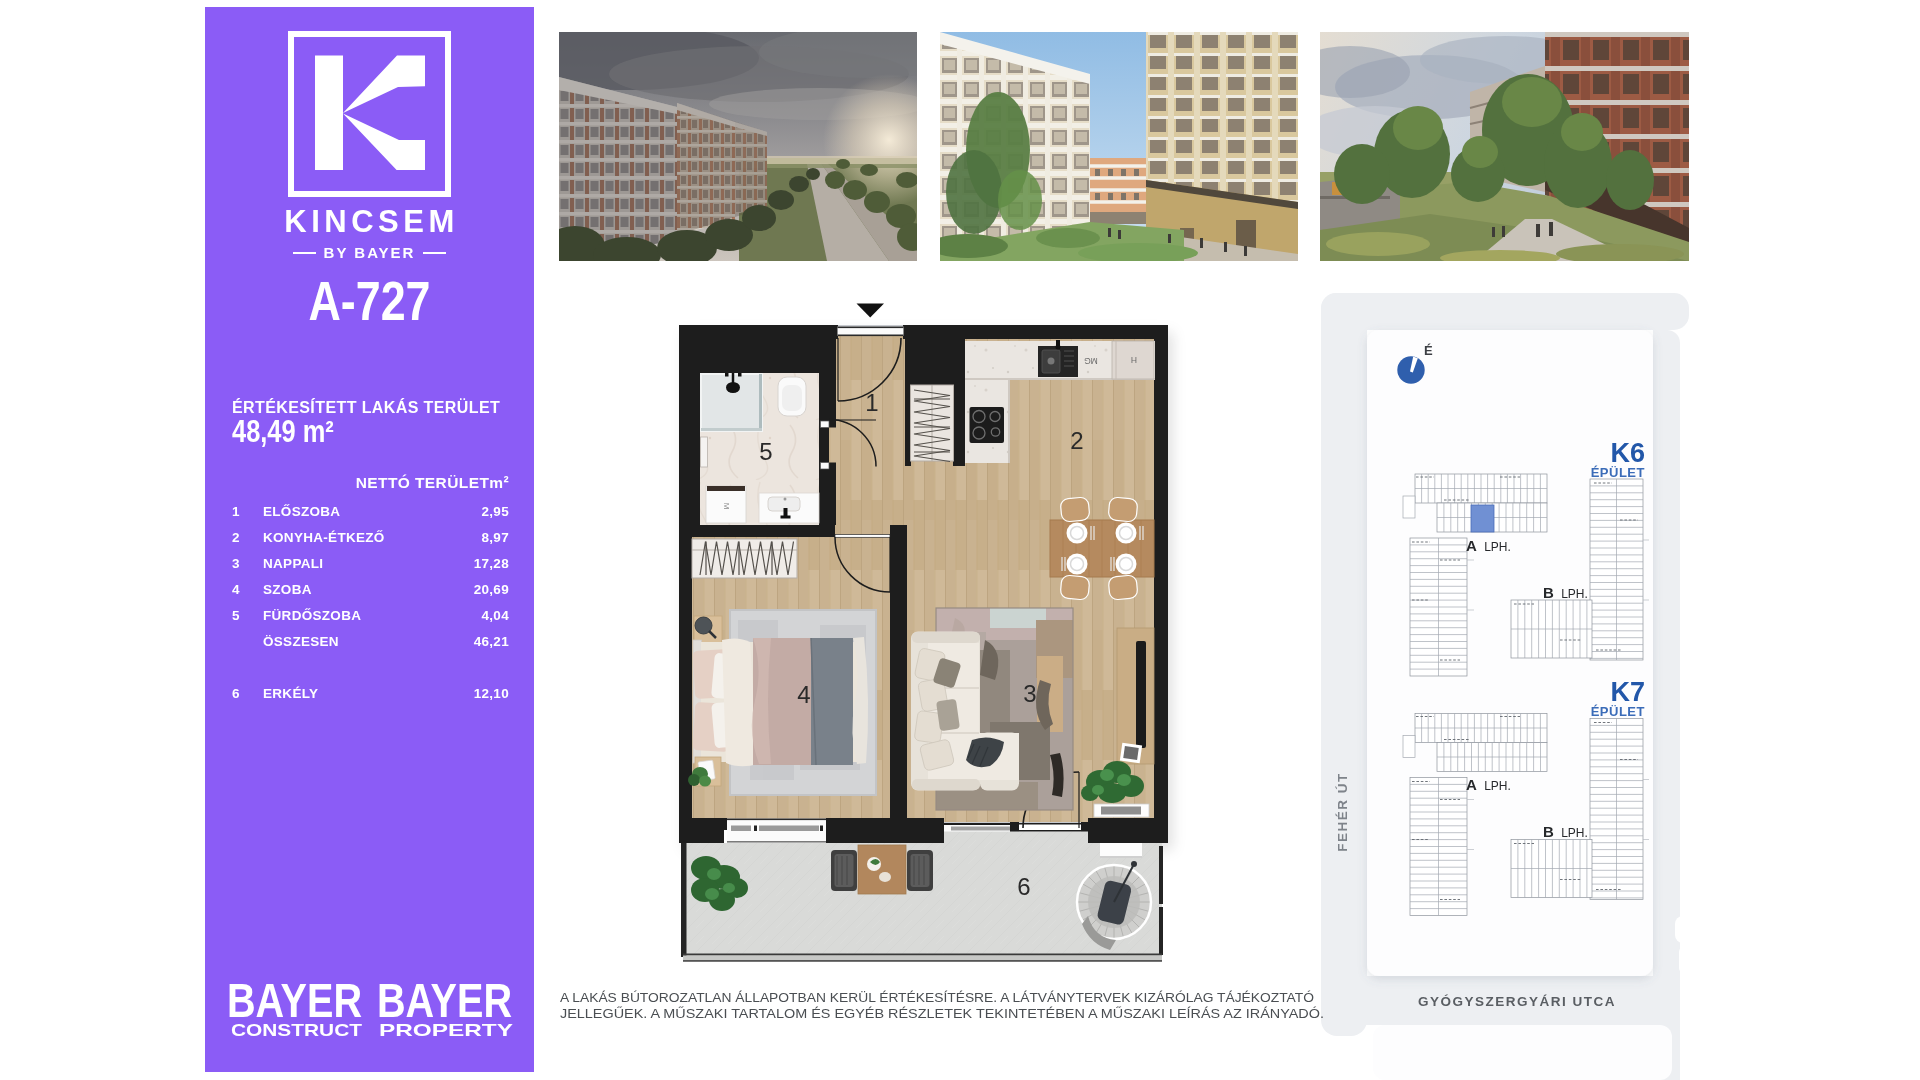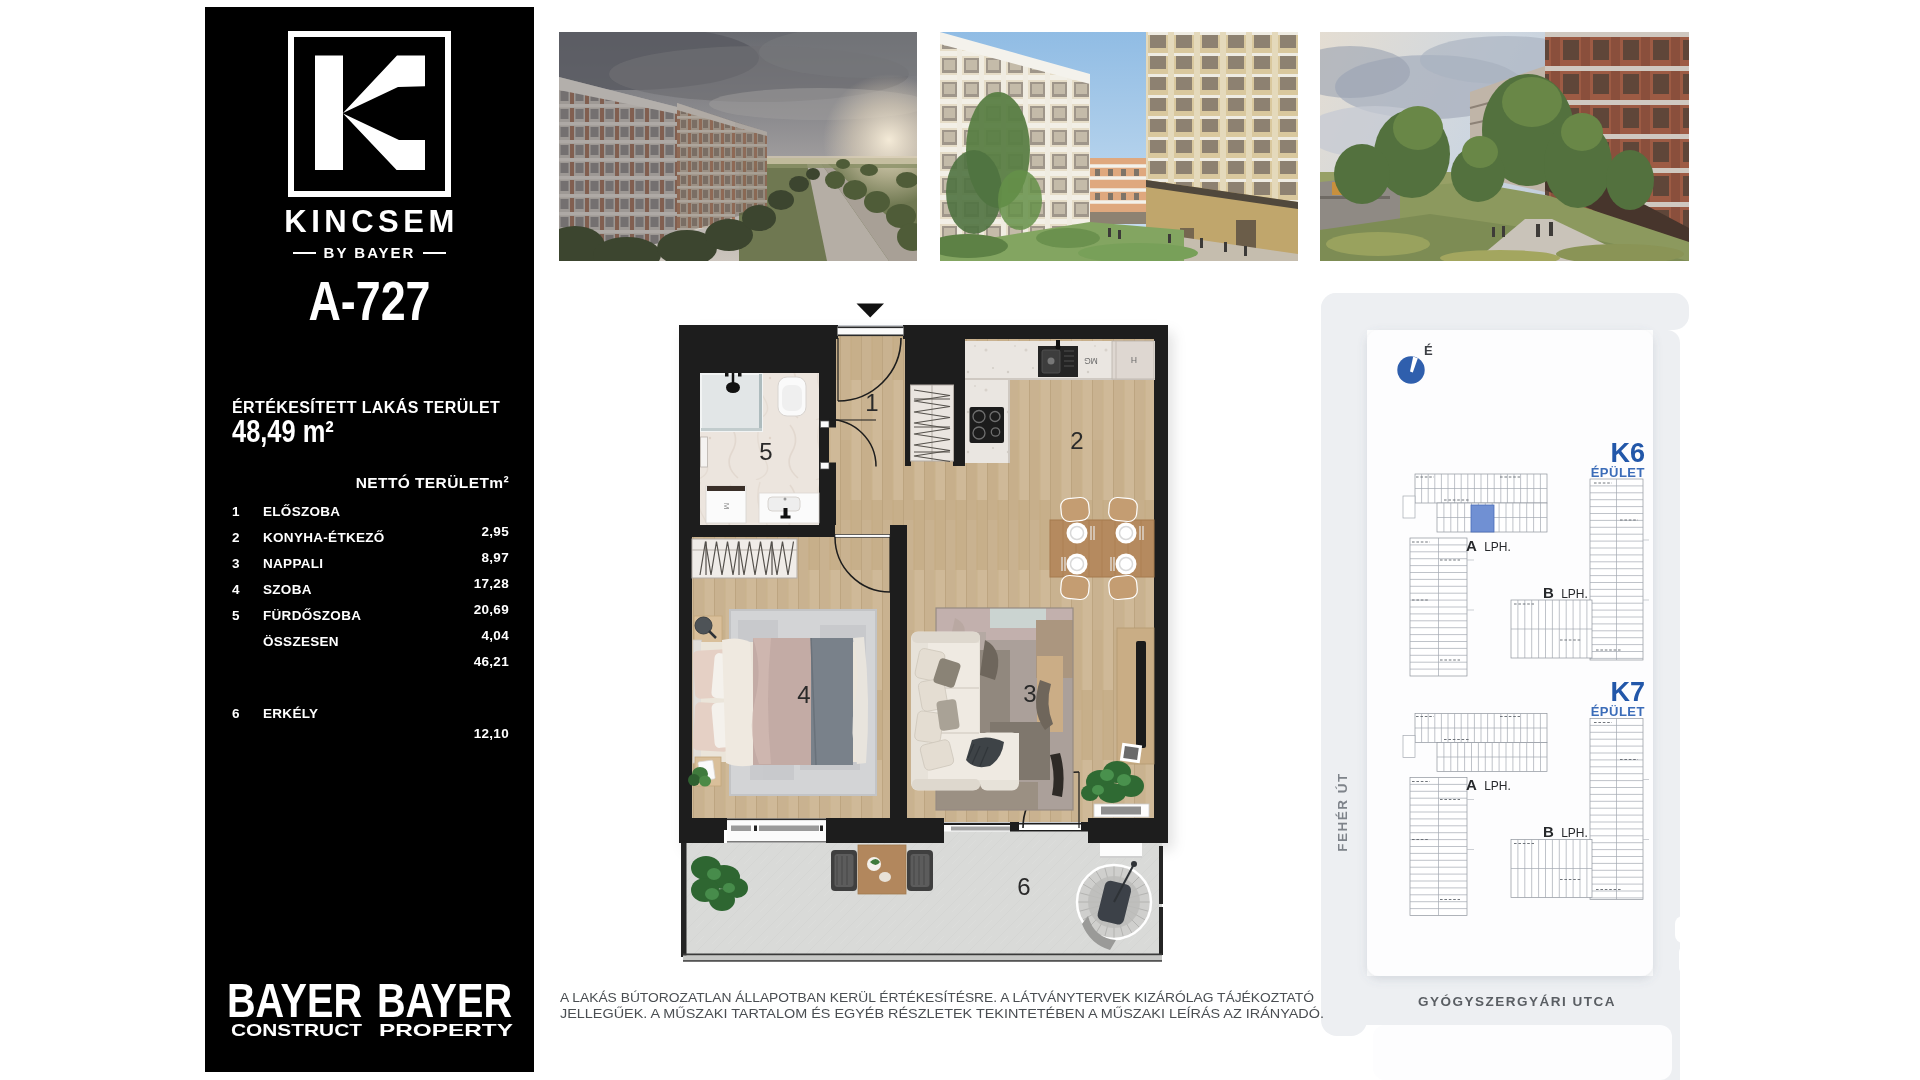--- a/index.html
+++ b/index.html
@@ -1,33 +1,33 @@
 <!DOCTYPE html>
 <html><head>
 <meta charset="utf-8">
 <style>
   html,body{margin:0;padding:0;background:#ffffff;width:1920px;height:1080px;overflow:hidden;
     font-family:"Liberation Sans", sans-serif;}
   .abs{position:absolute;}
   
-  .sidebar{position:absolute;left:205px;top:7px;width:329px;height:1065px;background:#000000;color:#fff;}
+  .sidebar{position:absolute;left:205px;top:7px;width:329px;height:1065px;background:#8b5cf6;color:#fff;}
   .wordmark{position:absolute;left:0;top:197px;width:329px;text-align:center;font-weight:bold;
     font-size:31px;letter-spacing:4.5px;margin-left:2px;}
   .byb{position:absolute;left:0;top:237px;width:329px;text-align:center;font-weight:bold;
     font-size:15px;letter-spacing:2px;}
   .byb .dash{display:inline-block;vertical-align:4px;width:23px;border-top:2.5px solid #fff;margin:0 8px;}
   .apt{position:absolute;left:0;top:261px;width:329px;text-align:center;font-weight:bold;font-size:56px;letter-spacing:0;transform:scaleX(0.8);}
   .bld{position:absolute;left:0;top:325px;width:329px;text-align:center;font-weight:bold;font-size:20px;line-height:18px;}
   .stit{position:absolute;left:27px;top:392px;width:285px;font-weight:bold;font-size:16px;letter-spacing:0.4px;}
   .sarea{position:absolute;left:27px;top:407px;width:285px;font-weight:bold;font-size:31px;transform:scaleX(0.82);transform-origin:left;}
   .thead{position:absolute;left:27px;top:467px;width:277px;font-weight:bold;font-size:15.5px;letter-spacing:0.4px;text-align:right;}
   .thead .m2{float:right;}
   .trow{position:absolute;left:27px;width:277px;font-size:13.5px;font-weight:bold;letter-spacing:0.3px;}
   .trow .n{display:inline-block;width:31px;}
-  .trow .v{float:right;margin-top:20px;}
+  .trow .v{float:right;}
   .blogos{position:absolute;left:0;top:962px;width:329px;}
 </style>
 </head>
 <body>
 
 <div class="sidebar">
 
   <svg class="abs" style="left:83px;top:24px" width="163" height="166" viewBox="0 0 163 166">
     <rect x="3" y="3" width="157" height="160" fill="none" stroke="#ffffff" stroke-width="6"></rect>
     <rect x="27" y="24.5" width="28" height="114.5" fill="#ffffff"></rect>
@@ -53,21 +53,21 @@
   <div class="trow" style="top:523px"><span class="n">2</span>KONYHA-ÉTKEZŐ<span class="v">8,97</span></div>
 
   <div class="trow" style="top:549px"><span class="n">3</span>NAPPALI<span class="v">17,28</span></div>
 
   <div class="trow" style="top:575px"><span class="n">4</span>SZOBA<span class="v">20,69</span></div>
 
   <div class="trow" style="top:601px"><span class="n">5</span>FÜRDŐSZOBA<span class="v">4,04</span></div>
 
   <div class="trow" style="top:627px"><span class="n"></span>ÖSSZESEN<span class="v">46,21</span></div>
 
-  <div class="trow" style="top:699px"><span class="n">6</span>ERKÉLY<span class="v">12,10</span></div>
+  <div class="trow" style="top:679px"><span class="n">6</span>ERKÉLY<span class="v">12,10</span></div>
 
   <svg class="blogos" width="329" height="70" viewBox="0 0 329 70">
     <g fill="#ffffff" font-family="Liberation Sans, sans-serif" font-weight="bold">
       <text x="22" y="48" font-size="48" textLength="135" lengthAdjust="spacingAndGlyphs">BAYER</text>
       <text x="26" y="67" font-size="17" textLength="131" lengthAdjust="spacingAndGlyphs">CONSTRUCT</text>
       <text x="172" y="48" font-size="48" textLength="135" lengthAdjust="spacingAndGlyphs">BAYER</text>
       <text x="174" y="67" font-size="17" textLength="134" lengthAdjust="spacingAndGlyphs">PROPERTY</text>
     </g>
   </svg>
 </div>

